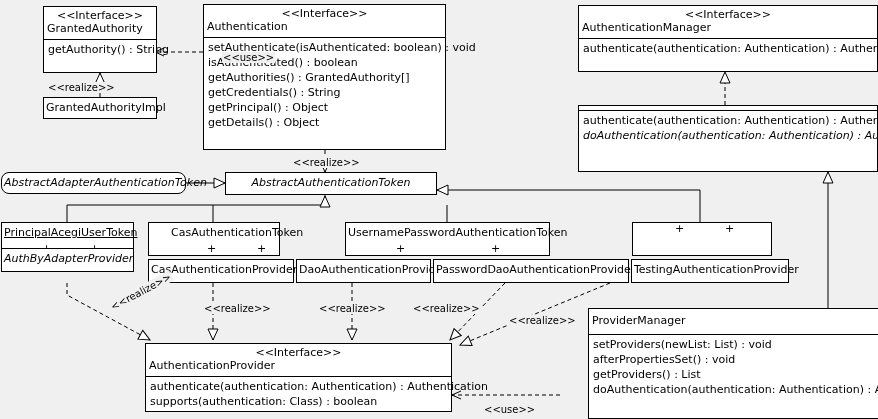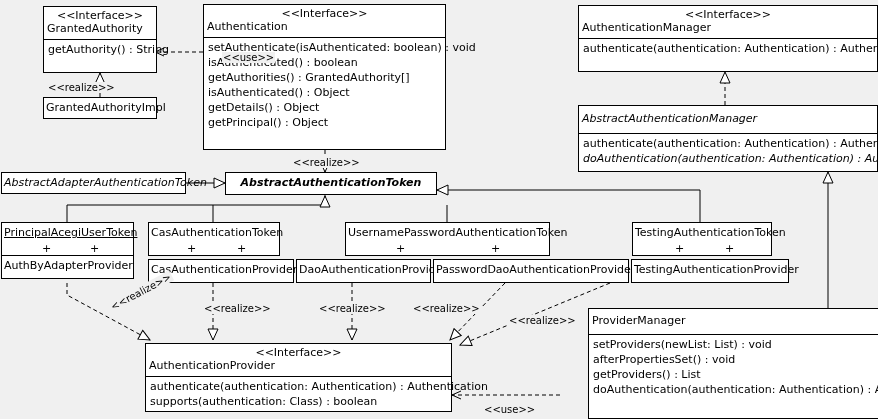--- a/index.html
+++ b/index.html
@@ -159,89 +159,85 @@
   <div class="uml-box" style="left:203px; top:4px; width:243px; height:146px;">
     <div class="uml-header">
       <span class="stereo">&lt;&lt;Interface&gt;&gt;</span>
       <span class="cls-name">Authentication</span>
     </div>
     <div class="divider"></div>
     <div class="uml-members">
       <span class="member">setAuthenticate(isAuthenticated: boolean) : void</span>
       <span class="member">isAuthenticated() : boolean</span>
       <span class="member">getAuthorities() : GrantedAuthority[]</span>
-      <span class="member">isAuthenticated() : Object</span>
+      <span class="member">getCredentials() : String</span>
+      <span class="member">getPrincipal() : Object</span>
       <span class="member">getDetails() : Object</span>
-      <span class="member">getPrincipal() : Object</span>
     </div>
   </div>
 
   <div class="uml-box" style="left:578px; top:5px; width:300px; height:67px;">
     <div class="uml-header">
       <span class="stereo">&lt;&lt;Interface&gt;&gt;</span>
       <span class="cls-name">AuthenticationManager</span>
     </div>
     <div class="divider"></div>
     <div class="uml-members">
       <span class="member">authenticate(authentication: Authentication) : Authentication</span>
     </div>
   </div>
 
   <div class="uml-box" style="left:578px; top:105px; width:300px; height:67px;">
-    <div class="uml-header">
-      <span class="cls-name italic" style="padding-top:4px;">AbstractAuthenticationManager</span>
-    </div>
     <div class="divider" style="margin-top:4px;"></div>
     <div class="uml-members">
       <span class="member">authenticate(authentication: Authentication) : Authentication</span>
       <span class="member italic">doAuthentication(authentication: Authentication) : Authentication</span>
     </div>
   </div>
 
-  <div class="uml-box" style="left:1px; top:172px; width:185px; height:22px;">
+  <div class="uml-box" style="left:1px; top:172px; width:185px; height:22px;border-radius:8px;">
     <div class="small-box-name italic">AbstractAdapterAuthenticationToken</div>
   </div>
 
-  <div class="uml-box" style="left:225px; top:172px; width:212px; height:23px;font-weight:bold;">
+  <div class="uml-box" style="left:225px; top:172px; width:212px; height:23px;">
     <div class="small-box-name italic">AbstractAuthenticationToken</div>
   </div>
 
   <div class="uml-box" style="left:1px; top:222px; width:133px; height:34px;text-decoration:underline;">
     <div class="small-box-name">PrincipalAcegiUserToken</div>
     <div class="plusrow">
       <span style="left:40px;">+</span>
       <span style="left:88px;">+</span>
     </div>
   </div>
 
-  <div class="uml-box" style="left:148px; top:222px; width:132px; height:34px;">
+  <div class="uml-box" style="left:148px; top:222px; width:132px; height:34px;padding-left:20px;">
     <div class="small-box-name">CasAuthenticationToken</div>
     <div class="plusrow">
       <span style="left:38px;">+</span>
       <span style="left:88px;">+</span>
     </div>
   </div>
 
   <div class="uml-box" style="left:345px; top:222px; width:205px; height:34px;">
     <div class="small-box-name">UsernamePasswordAuthenticationToken</div>
     <div class="plusrow">
       <span style="left:50px;">+</span>
       <span style="left:145px;">+</span>
     </div>
   </div>
 
   <div class="uml-box" style="left:632px; top:222px; width:140px; height:34px;">
-    <div class="small-box-name">TestingAuthenticationToken</div>
     <div class="plusrow">
       <span style="left:42px;">+</span>
       <span style="left:92px;">+</span>
     </div>
   </div>
 
-  <div class="uml-box" style="left:1px; top:255px; width:133px; height:24px;">
+  <div class="uml-box" style="left:1px; top:248px; width:133px; height:24px;font-style:italic;">
     <div class="small-box-name">AuthByAdapterProvider</div>
   </div>
 
   <div class="uml-box" style="left:148px; top:259px; width:146px; height:24px;">
     <div class="small-box-name">CasAuthenticationProvider</div>
   </div>
 
   <div class="uml-box" style="left:296px; top:259px; width:135px; height:24px;">
     <div class="small-box-name">DaoAuthenticationProvider</div>
   </div>

